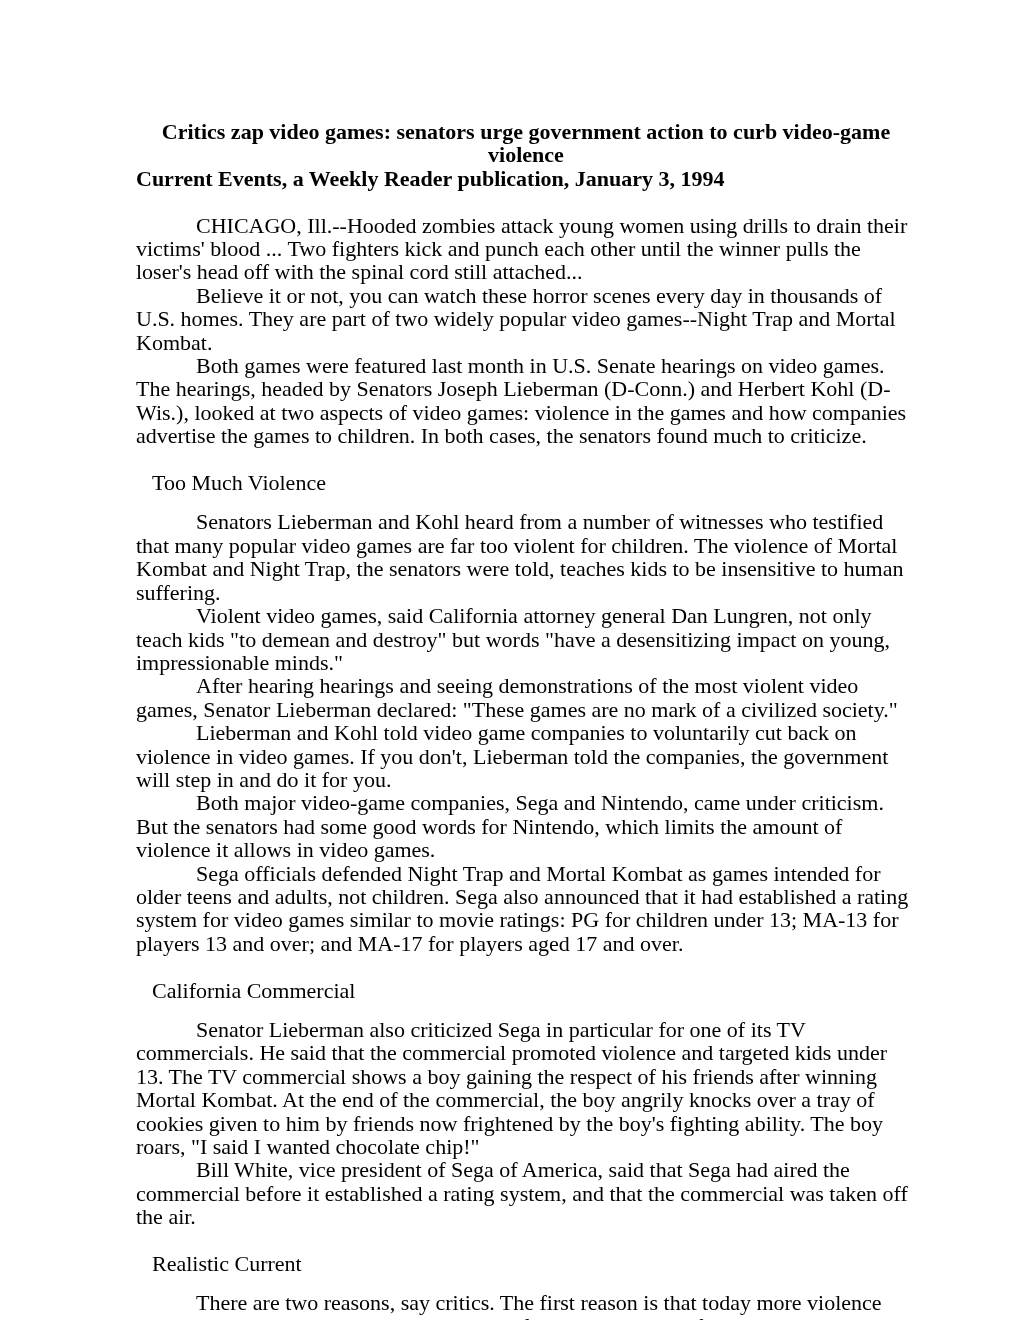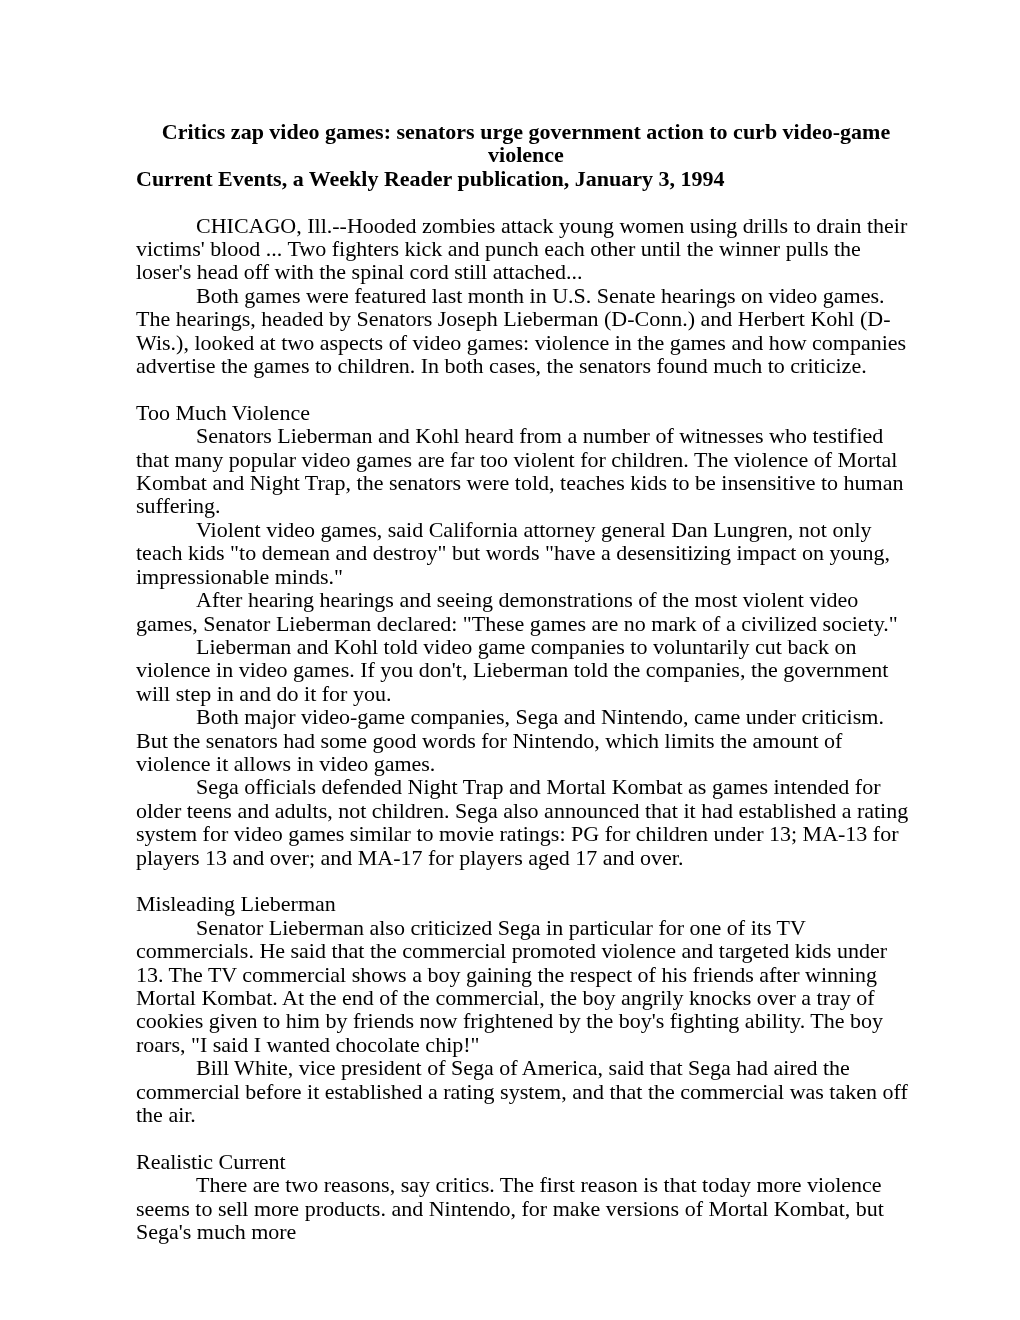--- a/index.html
+++ b/index.html
@@ -30,49 +30,50 @@
     text-align: center;
   }
   .byline {
     font-weight: bold;
   }
   .para {
     margin: 0;
     text-indent: 60px;
   }
   .heading {
-    margin: 0;
+    margin: 16px;
     text-indent: 0;
   }
   .gap {
     margin-top: 23.4px;
   }
 </style>
 </head>
 <body>
 
 <div class="canvas">
   <div class="page">
 
     <div class="title">Critics zap video games: senators urge government action to curb video-game violence</div>
 
     <div class="byline">Current Events, a Weekly Reader publication, January 3, 1994</div>
 
     <p class="para gap">CHICAGO, Ill.--Hooded zombies attack young women using drills to drain their victims' blood ... Two fighters kick and punch each other until the winner pulls the loser's head off with the spinal cord still attached...</p>
+    <p class="para">Believe it or not, you can watch these horror scenes every day in thousands of U.S. homes. They are part of two widely popular video games--Night Trap and Mortal Kombat.</p>
     <p class="para">Both games were featured last month in U.S. Senate hearings on video games. The hearings, headed by Senators Joseph Lieberman (D-Conn.) and Herbert Kohl (D-Wis.), looked at two aspects of video games: violence in the games and how companies advertise the games to children. In both cases, the senators found much to criticize.</p>
 
     <div class="heading gap">Too Much Violence</div>
     <p class="para">Senators Lieberman and Kohl heard from a number of witnesses who testified that many popular video games are far too violent for children. The violence of Mortal Kombat and Night Trap, the senators were told, teaches kids to be insensitive to human suffering.</p>
     <p class="para">Violent video games, said California attorney general Dan Lungren, not only teach kids "to demean and destroy" but words "have a desensitizing impact on young, impressionable minds."</p>
     <p class="para">After hearing hearings and seeing demonstrations of the most violent video games, Senator Lieberman declared: "These games are no mark of a civilized society."</p>
     <p class="para">Lieberman and Kohl told video game companies to voluntarily cut back on violence in video games. If you don't, Lieberman told the companies, the government will step in and do it for you.</p>
     <p class="para">Both major video-game companies, Sega and Nintendo, came under criticism. But the senators had some good words for Nintendo, which limits the amount of violence it allows in video games.</p>
     <p class="para">Sega officials defended Night Trap and Mortal Kombat as games intended for older teens and adults, not children. Sega also announced that it had established a rating system for video games similar to movie ratings: PG for children under 13; MA-13 for players 13 and over; and MA-17 for players aged 17 and over.</p>
 
-    <div class="heading gap">Misleading Lieberman</div>
+    <div class="heading gap">California Commercial</div>
     <p class="para">Senator Lieberman also criticized Sega in particular for one of its TV commercials. He said that the commercial promoted violence and targeted kids under 13. The TV commercial shows a boy gaining the respect of his friends after winning Mortal Kombat. At the end of the commercial, the boy angrily knocks over a tray of cookies given to him by friends now frightened by the boy's fighting ability. The boy roars, "I said I wanted chocolate chip!"</p>
     <p class="para">Bill White, vice president of Sega of America, said that Sega had aired the commercial before it established a rating system, and that the commercial was taken off the air.</p>
 
     <div class="heading gap">Realistic Current</div>
     <p class="para">There are two reasons, say critics. The first reason is that today more violence seems to sell more products. and Nintendo, for make versions of Mortal Kombat, but Sega's much more</p>
 
   </div>
 </div>
 
 </body></html>

